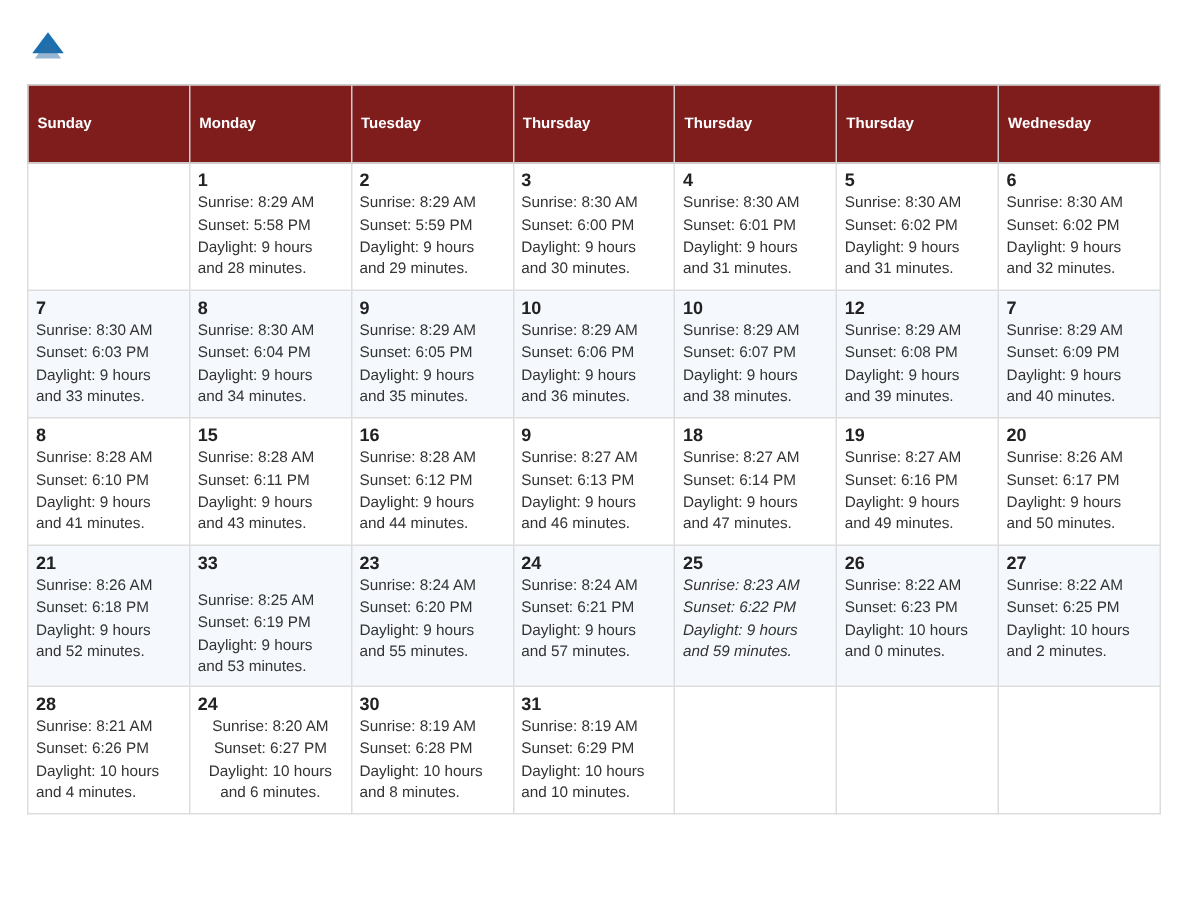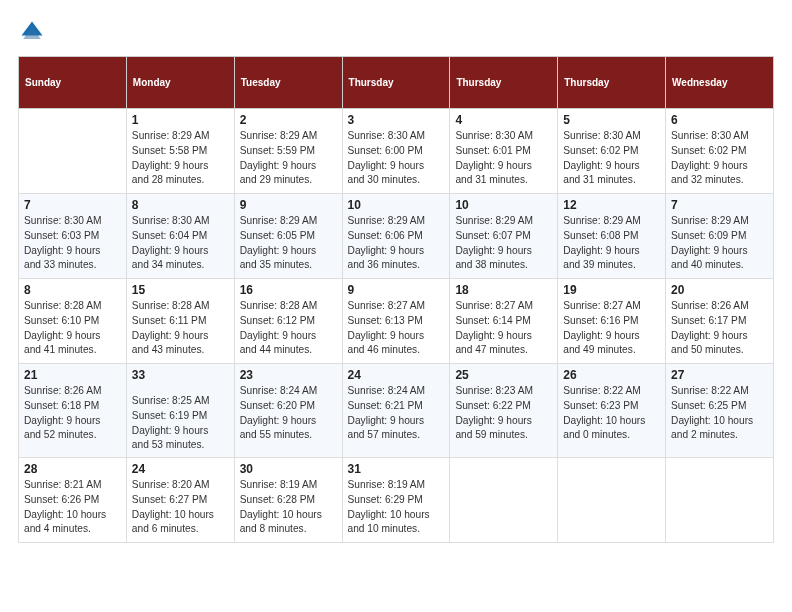--- a/index.html
+++ b/index.html
@@ -296,21 +296,21 @@
           </td>
           <td>
             <span class="day-number">24</span>
             <div class="day-info" style="white-space: pre-line;">Sunrise: 8:24 AM
 Sunset: 6:21 PM
 Daylight: 9 hours
 and 57 minutes.</div>
           </td>
           <td>
             <span class="day-number">25</span>
-            <div class="day-info" style="white-space: pre-line;">Sunrise: 8:23 AM
+            <div class="day-info" style="white-space: pre-line; font-style: italic;">Sunrise: 8:23 AM
 Sunset: 6:22 PM
 Daylight: 9 hours
 and 59 minutes.</div>
           </td>
           <td>
             <span class="day-number">26</span>
             <div class="day-info" style="white-space: pre-line;">Sunrise: 8:22 AM
 Sunset: 6:23 PM
 Daylight: 10 hours
 and 0 minutes.</div>
@@ -326,21 +326,21 @@
         <tr>
           <td>
             <span class="day-number">28</span>
             <div class="day-info" style="white-space: pre-line;">Sunrise: 8:21 AM
 Sunset: 6:26 PM
 Daylight: 10 hours
 and 4 minutes.</div>
           </td>
           <td>
             <span class="day-number">24</span>
-            <div class="day-info" style="white-space: pre-line;">Sunrise: 8:20 AM
+            <div class="day-info" style="white-space: pre-line; text-align: center;">Sunrise: 8:20 AM
 Sunset: 6:27 PM
 Daylight: 10 hours
 and 6 minutes.</div>
           </td>
           <td>
             <span class="day-number">30</span>
             <div class="day-info" style="white-space: pre-line;">Sunrise: 8:19 AM
 Sunset: 6:28 PM
 Daylight: 10 hours
 and 8 minutes.</div>

